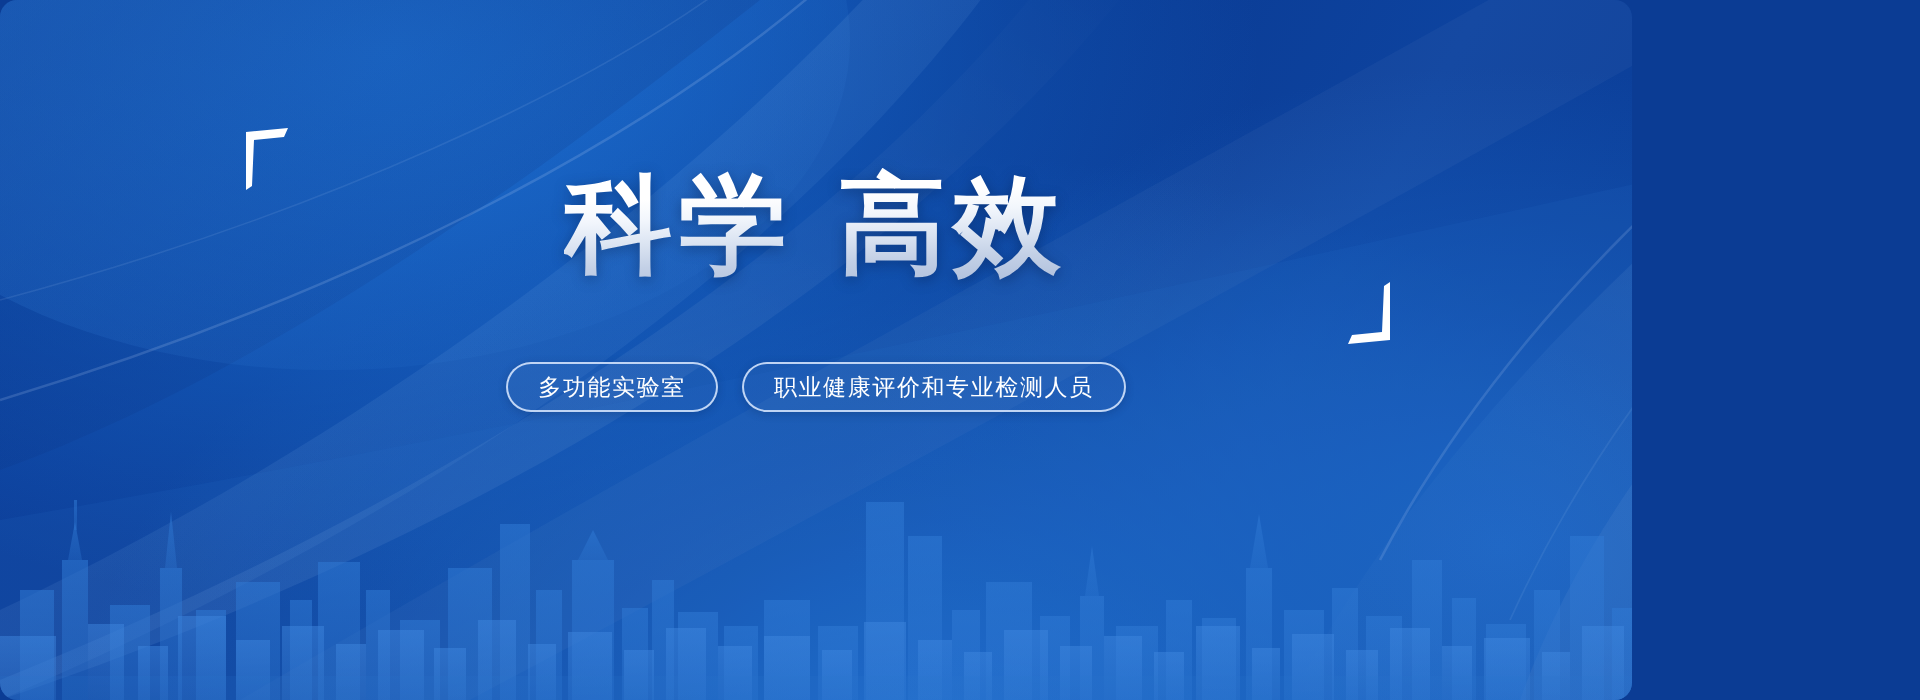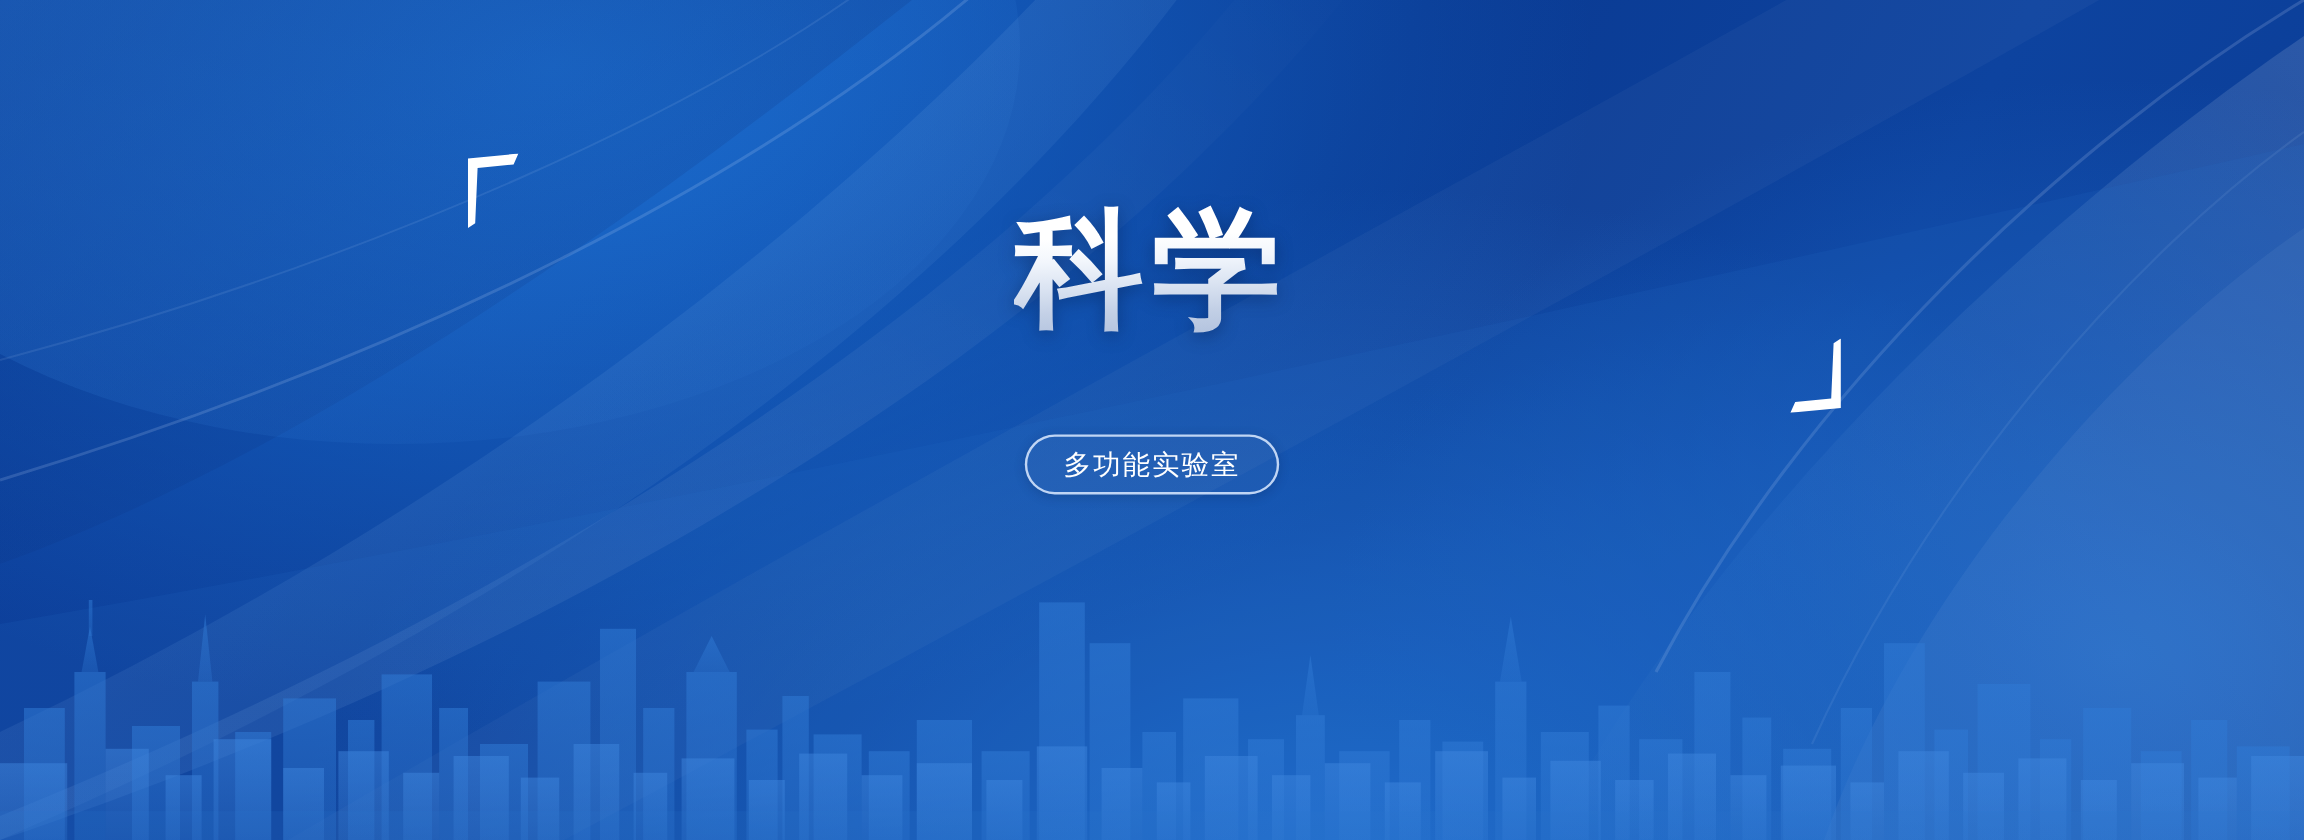--- a/index.html
+++ b/index.html
@@ -2,27 +2,28 @@
 <html><head>
 <meta charset="utf-8">
 <title>Banner</title>
 <style>
   * { margin:0; padding:0; box-sizing:border-box; }
   html,body { width:1920px; height:700px; overflow:hidden; background:#0b3c94; }
   body { font-family:"Liberation Sans","DejaVu Sans",sans-serif; }
 
   .banner{
     position:relative;
-    width:1920px; height:700px;
+    width:1632px; height:700px;
     overflow:hidden;
     background:
       radial-gradient(ellipse 1400px 900px at 24% 8%, #1668cc 0%, rgba(22,104,204,0) 62%),
       radial-gradient(ellipse 1100px 800px at 92% 78%, #1b63c2 0%, rgba(27,99,194,0) 60%),
       radial-gradient(ellipse 1500px 1000px at 58% 105%, #1f6ccb 0%, rgba(31,108,203,0) 58%),
       linear-gradient(118deg, #0c3f9c 0%, #0e4099 26%, #0a3a92 52%, #0d439f 74%, #0a3b94 100%);
+    border-radius: 17px;
   }
 
   
   .bg-layer{ position:absolute; inset:0; pointer-events:none; }
   .bg-layer svg{ display:block; width:1920px; height:700px; }
 
   
   .skyline{ position:absolute; left:0; bottom:0; width:1920px; height:260px; pointer-events:none; }
   .skyline svg{ display:block; width:1920px; height:260px; }
 
@@ -273,28 +274,30 @@
     <div class="headline-row">
 
       <span class="bracket left">
         <svg viewBox="0 0 46 62" xmlns="http://www.w3.org/2000/svg">
           <path d="M2,4 L44,0 L40,9 L10,12 L8,58 L2,62 Z" fill="#ffffff"></path>
         </svg>
       </span>
 
       <div class="headline">
         <span class="seg">科学</span>
+        <span class="seg">高效</span>
       </div>
 
       <span class="bracket right">
         <svg viewBox="0 0 46 62" xmlns="http://www.w3.org/2000/svg">
           <path d="M44,58 L2,62 L6,53 L36,50 L38,4 L44,0 Z" fill="#ffffff"></path>
         </svg>
       </span>
     </div>
 
 
     <div class="tags">
       <div class="tag">多功能实验室</div>
+      <div class="tag">职业健康评价和专业检测人员</div>
     </div>
 
   </div>
 </div>
 
 </body></html>

